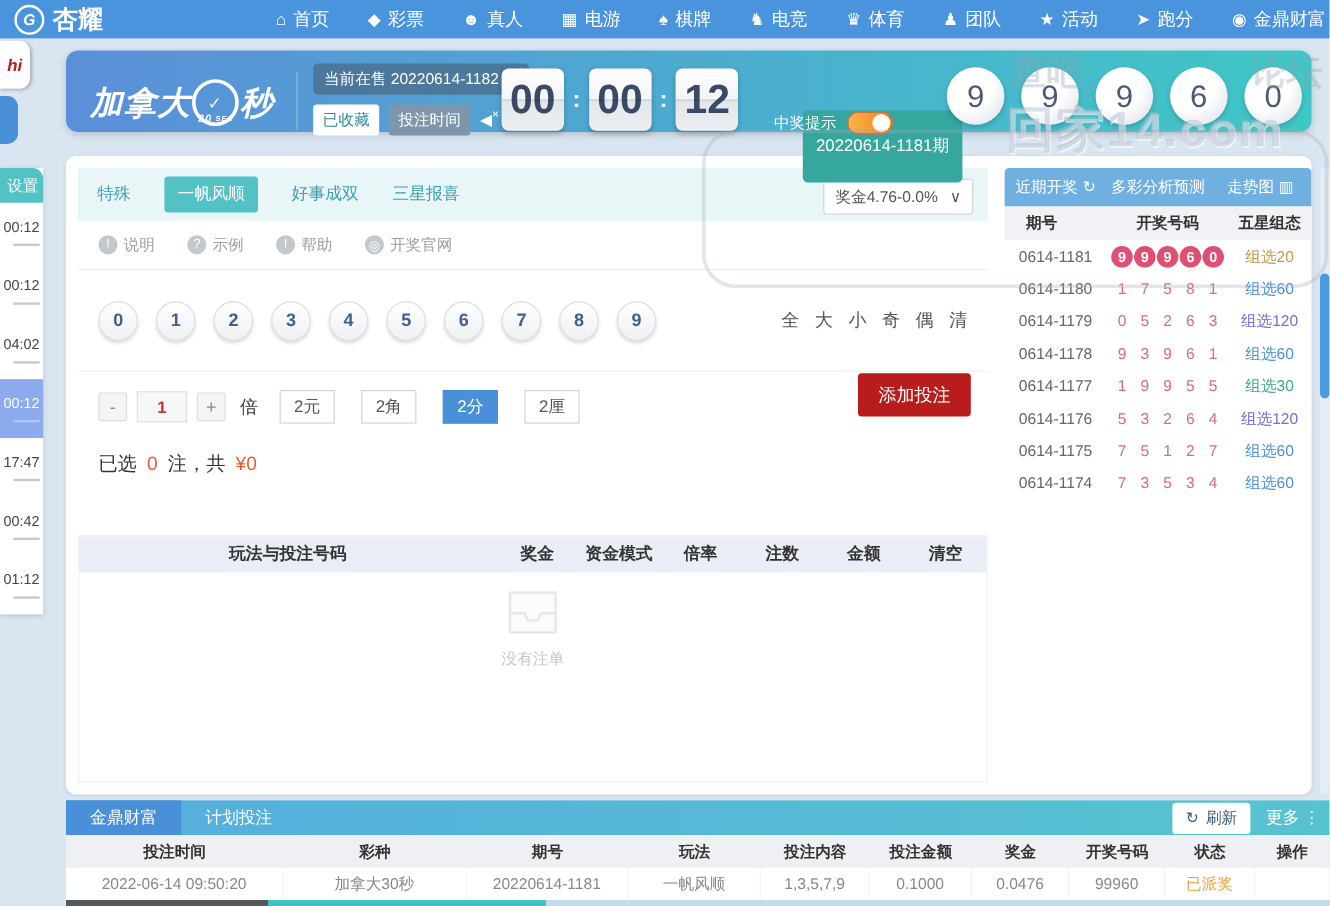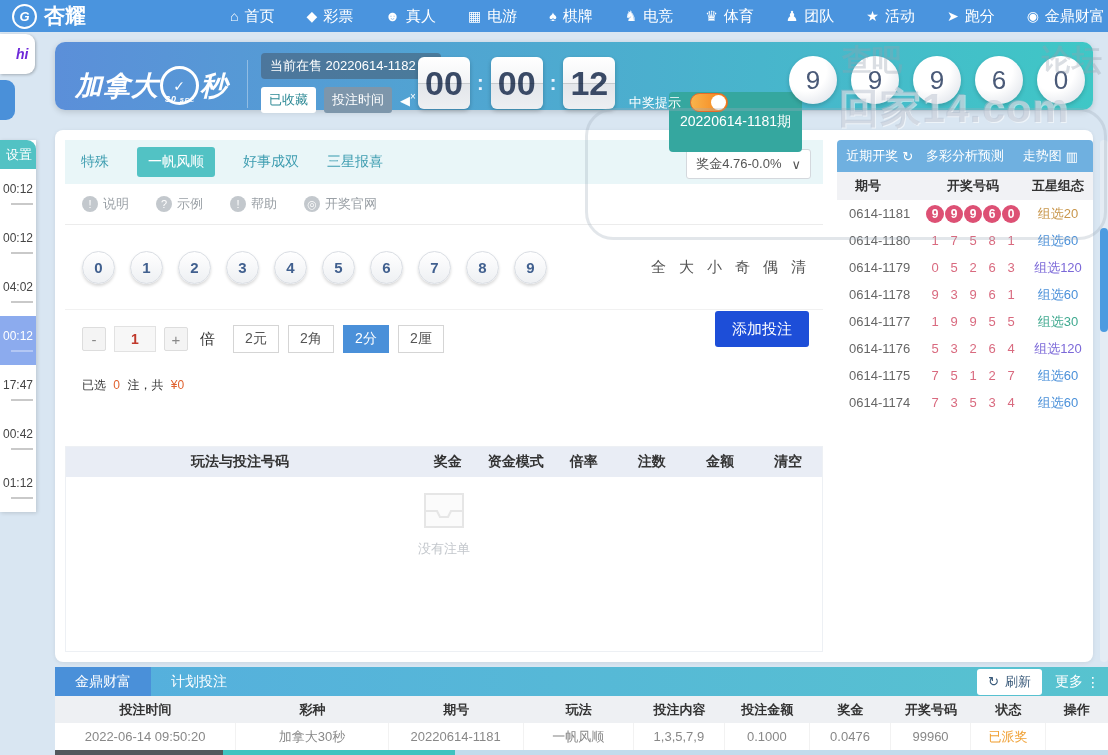--- a/index.html
+++ b/index.html
@@ -9,22 +9,22 @@
   .topnav{position:absolute;left:0;top:0;width:1108px;height:32px;background:var(--nav-blue,#4a94de);
     display:flex;align-items:center;color:#fff;overflow:hidden;z-index:20;}
   .brand{display:flex;align-items:center;gap:7px;margin-left:12px;font-size:21px;font-weight:bold;width:140px;flex:none;}
   .brand-icon{width:21px;height:21px;border:2px solid #fff;border-radius:50%;display:flex;align-items:center;
     justify-content:center;font-size:13px;font-weight:bold;font-style:italic;}
   .nav-items{display:flex;gap:32px;margin-left:78px;white-space:nowrap;flex:1;overflow:hidden;}
   .nav-item{display:flex;align-items:center;gap:6px;font-size:15px;}
   .nicon{font-size:14px;line-height:1;}
   
   .float-a{position:absolute;left:0;top:34px;width:19px;height:40px;background:#fff;border-radius:0 9px 9px 0;
-    box-shadow:1px 1px 3px rgba(0,0,0,.25);color:#6d28d9;font-weight:bold;font-style:italic;font-size:14px;
-    display:flex;align-items:center;justify-content:flex-start;padding-left:16px;overflow:hidden;z-index:15;}
+    box-shadow:1px 1px 3px rgba(0,0,0,.25);color:#b91c1c;font-weight:bold;font-style:italic;font-size:14px;
+    display:flex;align-items:center;justify-content:flex-start;padding-left:6px;overflow:hidden;z-index:15;}
   .float-b{position:absolute;left:0;top:80px;width:15px;height:40px;background:#4a90d9;border-radius:0 9px 9px 0;z-index:15;}
   .left-panel{position:absolute;left:0;top:140px;width:36px;background:#fff;box-shadow:1px 1px 4px rgba(0,0,0,.15);z-index:15;}
   .lp-header{height:29px;background:var(--teal,#52c2c4);color:#fff;font-size:13px;display:flex;align-items:center;
     justify-content:flex-end;padding-right:4px;border-radius:0 9px 0 0;}
   .lp-item{height:49px;display:flex;flex-direction:column;align-items:flex-end;justify-content:center;
     padding-right:3px;font-size:12px;color:#444;}
   .lp-line{width:22px;height:2px;background:#c9c9c9;margin-top:7px;}
   .lp-item.active{background:#8cabee;color:#fff;}
   .lp-item.active .lp-line{background:#b3c7f4;}
   
@@ -46,21 +46,21 @@
   .badge-time{background:#7d96ab;color:#fff;border-radius:3px;padding:4px 8px;font-size:13px;}
   .mute{font-size:13px;display:flex;align-items:flex-start;}
   .mute i{font-style:normal;font-size:10px;margin-top:-2px;}
   .flipclock{position:absolute;left:363px;top:15px;display:flex;align-items:center;gap:7px;}
   .fc-card{width:52px;height:52px;border-radius:6px;color:#3a4a66;font-size:34px;font-weight:bold;
     background:linear-gradient(#ffffff,#f3f4f6 49%,#e3e6ea 51%,#edeff2);
     display:flex;align-items:center;justify-content:center;box-shadow:0 2px 4px rgba(0,0,0,.22);position:relative;}
   .fc-card::after{content:"";position:absolute;left:0;right:0;top:50%;height:1px;background:rgba(0,0,0,.12);}
   .fc-colon{color:#eef4ff;font-size:20px;font-weight:bold;}
   .badge-last{position:absolute;left:614px;top:13px;background:#35a79f;border-radius:4px;padding:21px 11px;font-size:14px;margin-top:37px;}
-  .wintip-row{position:absolute;left:574px;top:51px;display:flex;align-items:center;gap:9px;font-size:13px;}
+  .wintip-row{position:absolute;left:590px;top:51px;display:flex;align-items:center;gap:9px;font-size:13px;}
   .toggle{width:38px;height:19px;border-radius:10px;background:linear-gradient(90deg,#f9b44c,#f57f17);
     position:relative;border:1px solid #e86a2a;box-sizing:border-box;}
   .knob{position:absolute;right:1px;top:1px;width:15px;height:15px;border-radius:50%;background:#fff;}
   .draw-balls{position:absolute;left:734px;top:14px;display:flex;gap:14px;}
   .big-ball{width:48px;height:48px;border-radius:50%;color:#4a5a78;font-size:26px;
     background:radial-gradient(circle at 35% 30%,#ffffff 45%,#e7eaef 78%,#d2d8e0);
     display:flex;align-items:center;justify-content:center;box-shadow:0 2px 4px rgba(0,0,0,.18);}
   
   .watermark{position:absolute;left:838px;top:40px;width:268px;pointer-events:none;z-index:60;font-weight:bold;}
   .wm-top{display:flex;justify-content:space-between;font-size:30px;padding:0 4px;color:rgba(150,160,175,.35);}
@@ -95,28 +95,28 @@
     border:1px solid #d9dde3;box-shadow:0 2px 3px rgba(0,0,0,.15);color:#41608f;font-size:15px;font-weight:bold;
     display:flex;align-items:center;justify-content:center;}
   .quick-opts{position:absolute;right:17px;display:flex;gap:13px;font-size:15px;color:#555;}
   .controls-row{height:58px;border-top:1px solid #f1f1f1;display:flex;align-items:center;padding:0 17px;gap:8px;position:relative;}
   .step-btn{width:24px;height:24px;background:#f4f4f4;border:1px solid #ddd;color:#888;display:flex;align-items:center;
     justify-content:center;font-size:15px;border-radius:2px;box-sizing:border-box;}
   .step-val{width:42px;height:26px;background:#f7f7f7;border:1px solid #e2e2e2;color:#c0392b;font-weight:bold;
     font-size:14px;display:flex;align-items:center;justify-content:center;box-sizing:border-box;}
   .mult-label{font-size:15px;color:#333;margin:0 10px 0 4px;}
   .unit-btn{min-width:46px;height:28px;background:#fff;border:1px solid #d5d5d5;color:#555;font-size:14px;
-    display:flex;align-items:center;justify-content:center;margin-right:1px;box-sizing:border-box;}
+    display:flex;align-items:center;justify-content:center;margin-right:14px;box-sizing:border-box;}
   .unit-btn.active{background:var(--accent-blue,#4a90d9);border-color:var(--accent-blue,#4a90d9);color:#fff;}
   .bet-actions{position:absolute;right:14px;top:1px;display:flex;gap:14px;}
   .btn-onekey,.btn-addbet{width:94px;height:36px;color:#fff;font-size:15px;border-radius:3px;
     display:flex;align-items:center;justify-content:center;}
   .btn-onekey{background:#a8aeb4;}
-  .btn-addbet{background:#1d4ed8;font-family:Liberation Mono, monospace;}
-  .summary-row{padding:9px 17px 0;font-size:12px;color:#333;}
+  .btn-addbet{background:#b91c1c;font-family:Liberation Mono, monospace;}
+  .summary-row{padding:9px 17px 0;font-size:16px;color:#333;}
   .summary-row .hl{color:var(--summary-orange,#e0612e);margin:0 4px;}
   .cart-table{position:absolute;left:0;top:306px;width:758px;height:206px;border:1px solid #edf0f4;box-sizing:border-box;}
   .ct-header{height:30px;background:#e9edf5;display:flex;align-items:center;font-size:14px;color:#333;font-weight:bold;}
   .ct-h{text-align:center;}
   .ct-c1{width:46%;}.ct-c{width:9%;}
   .ct-body{display:flex;flex-direction:column;align-items:center;padding-top:12px;}
   .empty-text{color:#c3c7cc;font-size:13px;margin-top:7px;}
   
   .sidebar{position:absolute;left:782px;top:10px;width:256px;height:512px;overflow:hidden;}
   .sb-tabs{height:32px;background:#6fb0e0;display:flex;color:#fff;font-size:13px;align-items:center;border-radius:4px 4px 0 0;}

